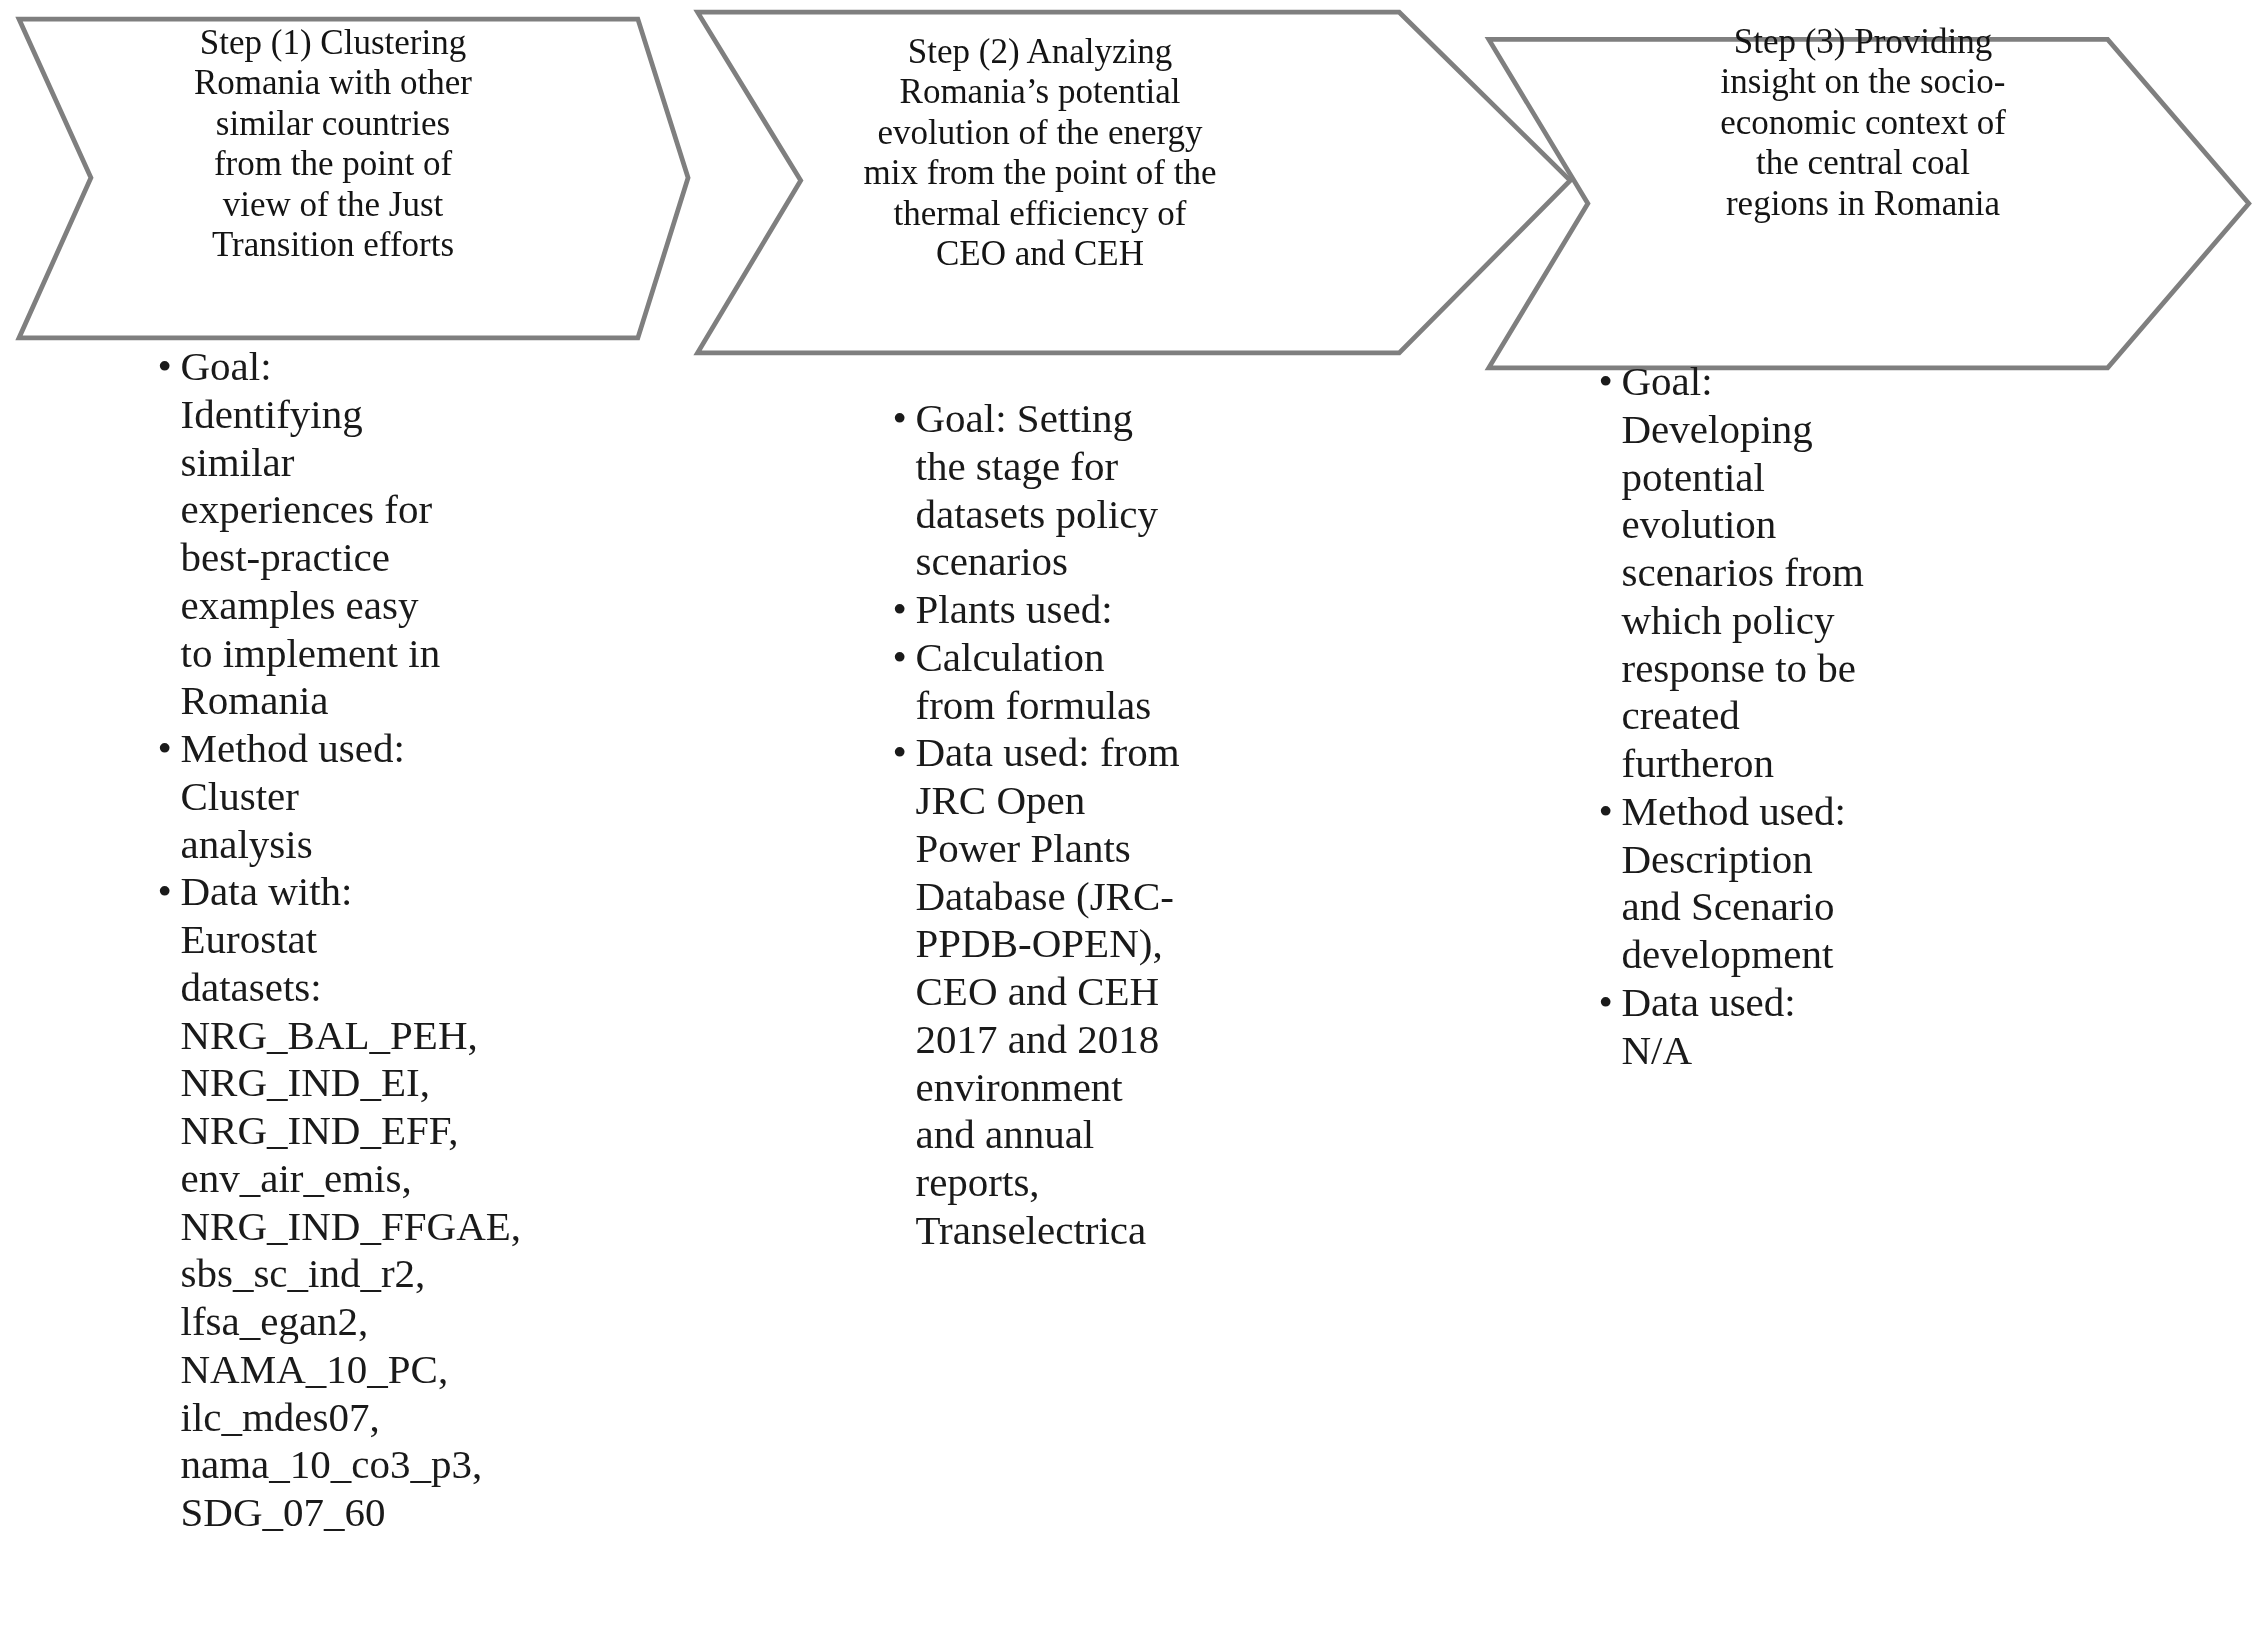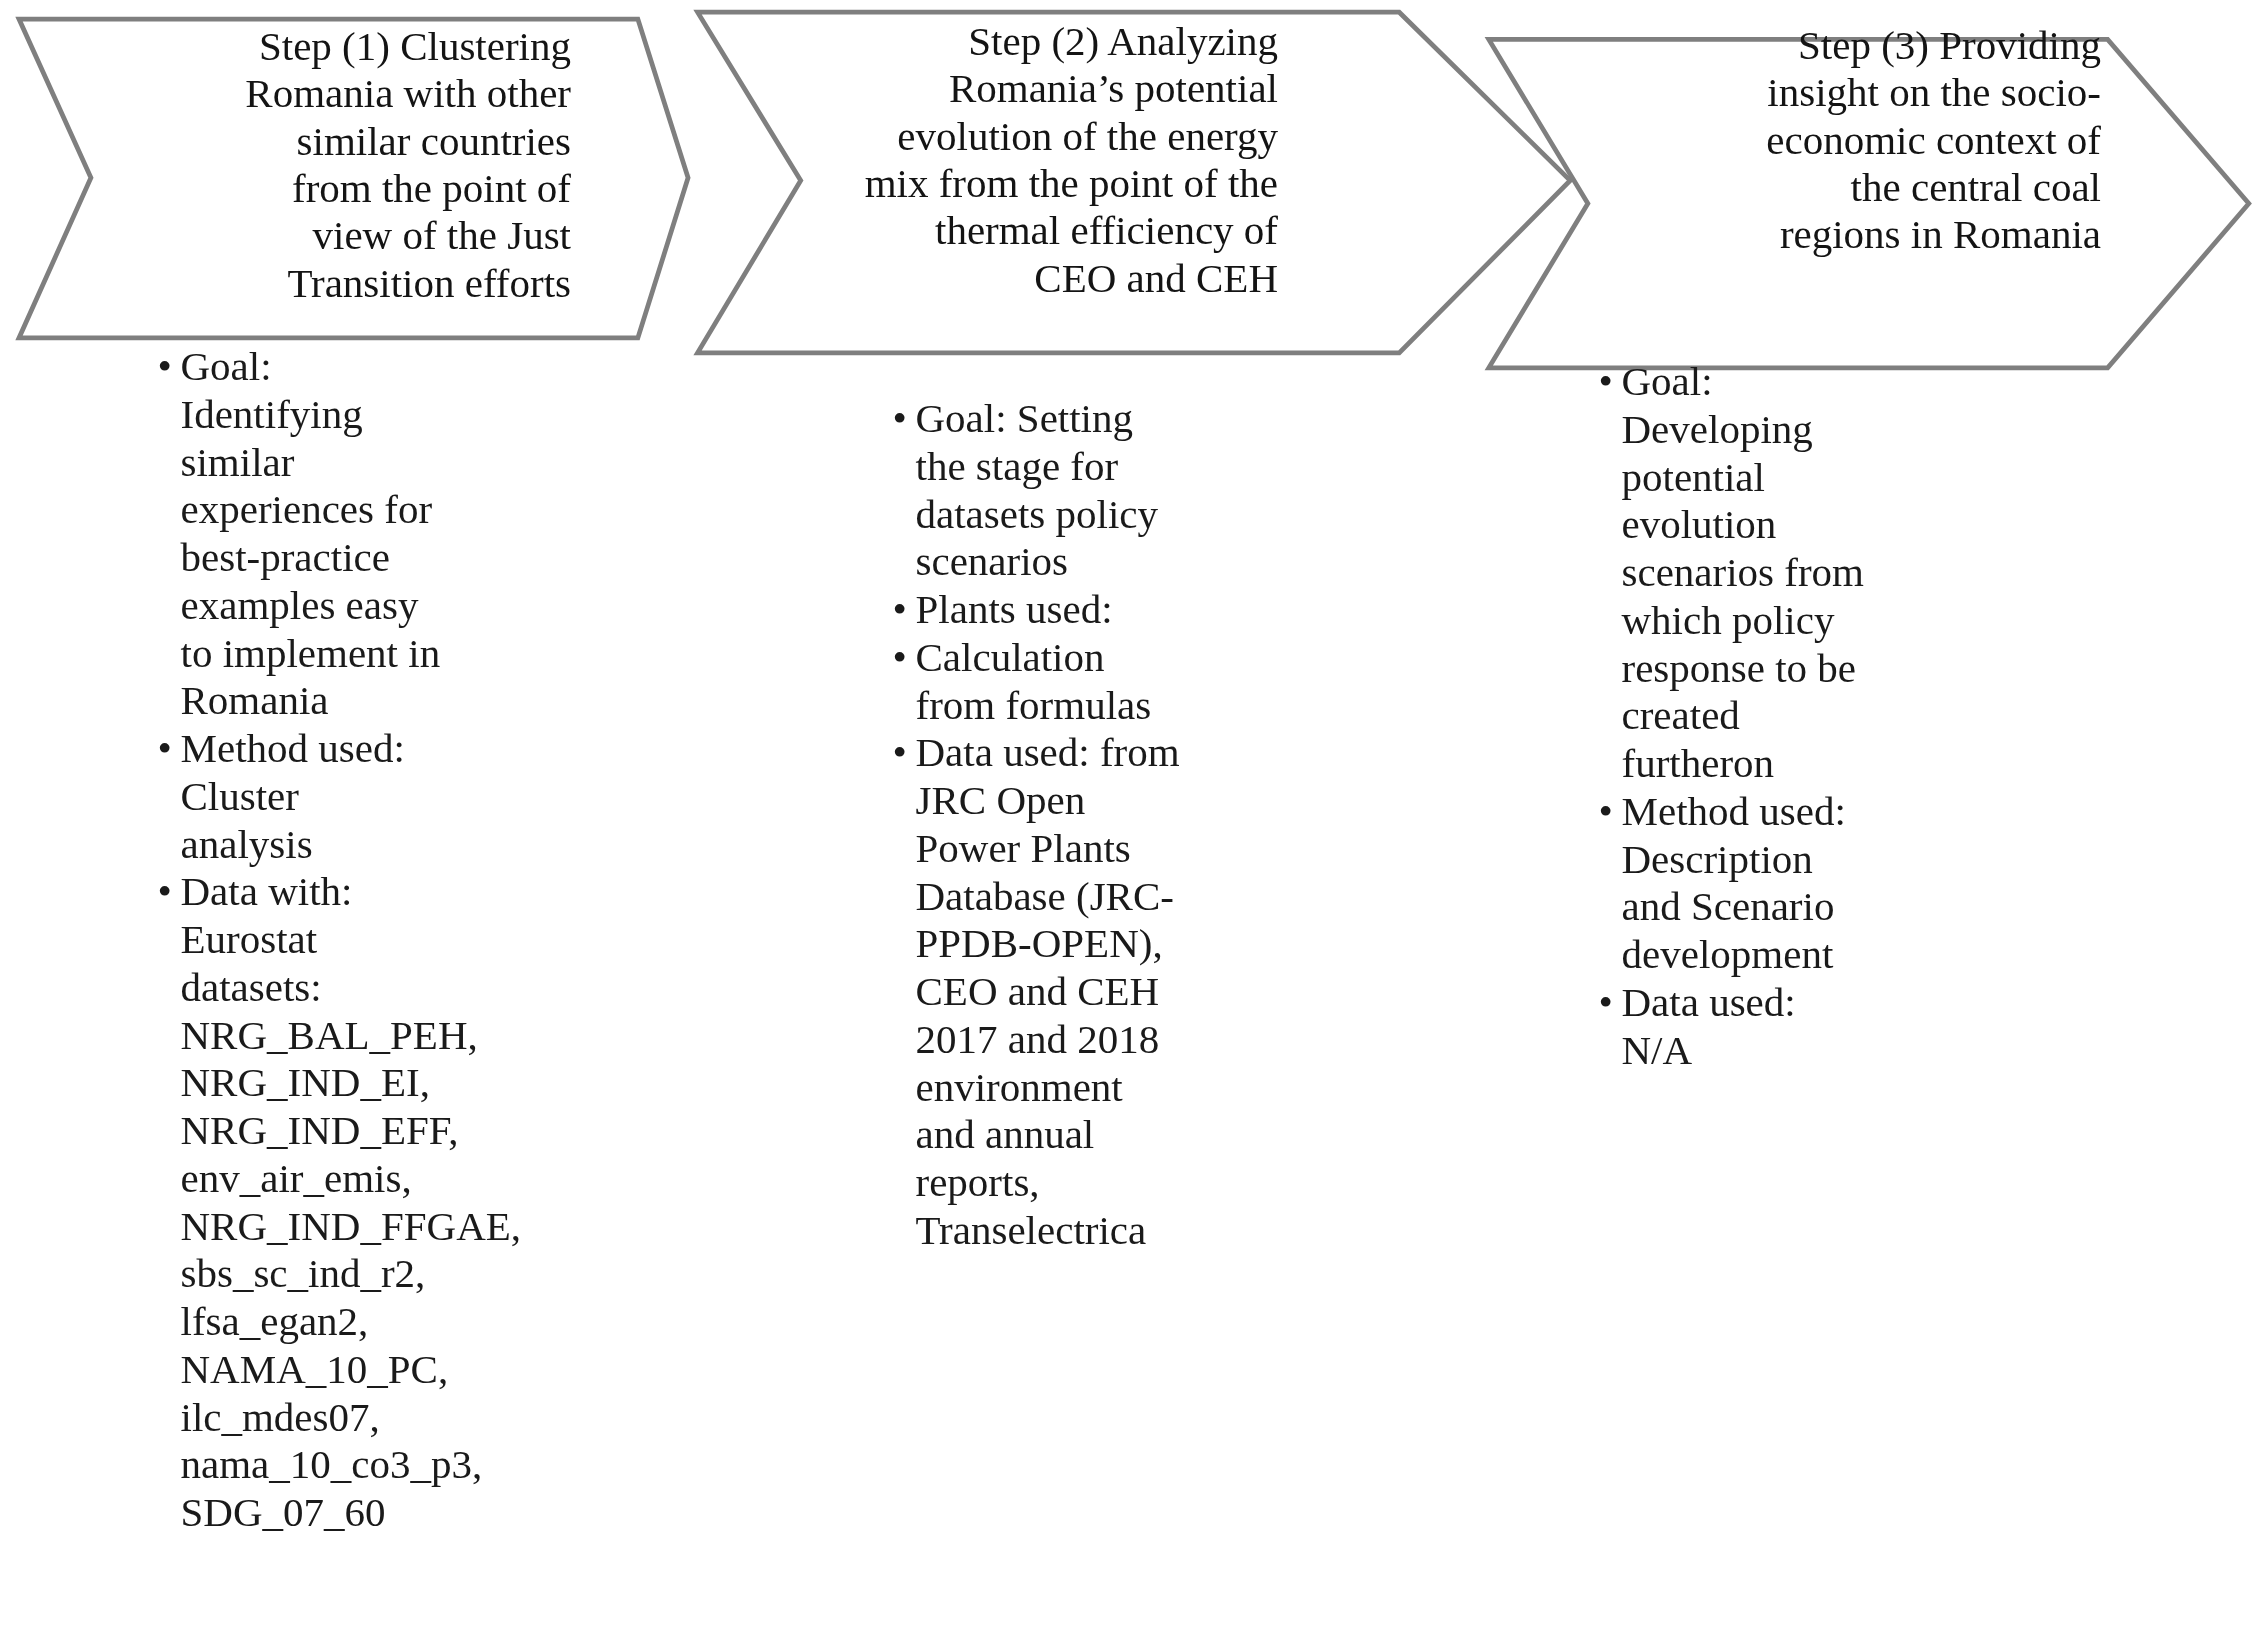--- a/index.html
+++ b/index.html
@@ -38,28 +38,28 @@
   .chevron-shape {
     fill: #ffffff;
     stroke: #7f7f7f;
     stroke-width: 7;
     stroke-linejoin: miter;
   }
 
   
   .chev-title {
     position: absolute;
-    text-align: right;
-    font-size: 41px;
+    text-align: center;
+    font-size: 35px;
     line-height: 1.155;
     color: #141414;
     white-space: pre-line;
   }
   #chev-title-1 { left: 95px;  top: 23px;  width: 476px; }
-  #chev-title-2 { left: 802px; top: 18px;  width: 476px; font-family: Liberation Serif, serif; }
+  #chev-title-2 { left: 802px; top: 32px;  width: 476px; font-family: Liberation Serif, serif; }
   #chev-title-3 { left: 1625px; top: 22px;  width: 476px; }
 
   
   .column {
     position: absolute;
     font-size: 41px;
     line-height: 1.165;
   }
   #column-1 { left: 156px;  top: 343px; width: 285px; }
   #column-2 { left: 891px; top: 395px; width: 292px; }

